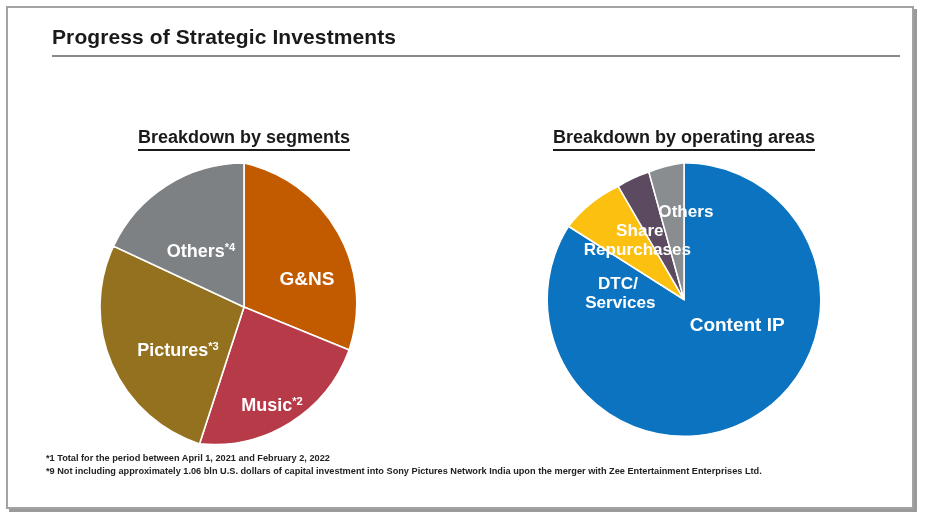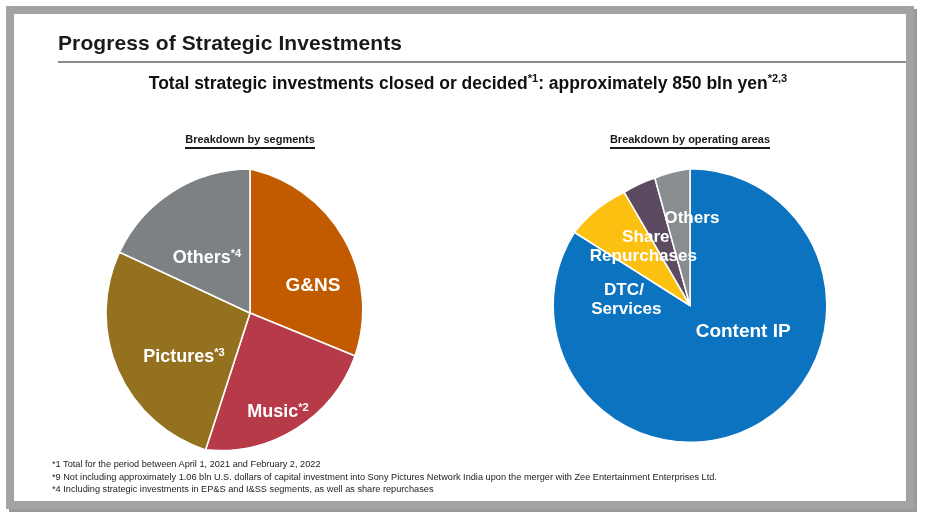--- a/index.html
+++ b/index.html
@@ -14,21 +14,21 @@
     font-family: "Liberation Sans", sans-serif;
   }
 
   .slide-frame {
     position: absolute;
     left: 6px;
     top: 6px;
     width: 908px;
     height: 503px;
     background: #ffffff;
-    border: 8px solid #a3a3a3;
+    border: 2px solid #a3a3a3;
     box-sizing: border-box;
     box-shadow: 3px 3px 0 0 #9a9a9a;
   }
 
   
   .slide-title {
     position: absolute;
     left: 44px;
     top: 17px;
     font-size: 21px;
@@ -68,21 +68,21 @@
     top: 110px;
   }
   .panel-left  { left: 16px;  width: 440px; }
   .panel-right { left: 456px; width: 440px; }
 
   .panel-heading {
     position: absolute;
     top: 9px;
     width: 100%;
     text-align: center;
-    font-size: 11px;
+    font-size: 18px;
     font-weight: bold;
     color: #1a1a1a;
     white-space: nowrap;
   }
   .panel-heading span {
     border-bottom: 2px solid #1a1a1a;
     padding-bottom: 2px;
   }
 
   .pie-wrap {
@@ -106,33 +106,30 @@
   
   .footnotes {
     position: absolute;
     left: 38px;
     top: 444px;
     width: 830px;
     color: #222222;
     font-size: 9.2px;
     line-height: 12.6px;
   }
-  .footnotes div { white-space: nowrap; }
+  .footnotes div { white-space: nowrap; font-weight: bold; }
 </style>
 </head>
 <body>
 
 <div class="slide-frame">
 
   <div class="slide-title">Progress of Strategic Investments</div>
   <div class="title-rule"></div>
 
-  <div class="subtitle">
-    <span>Total strategic investments closed or decided</span><span class="sup">*1</span><span>: approximately 850 bln yen</span><span class="sup">*2,3</span>
-  </div>
 
   <div class="panel panel-left">
     <div class="panel-heading">
       <span>Breakdown by segments</span>
     </div>
 
     <div class="pie-wrap">
       <svg width="300" height="300" viewBox="0 0 300 300" role="img">
 
         <path d="M150,150 L150,6 A144,144 0 0 1 255.1,193.0 Z" fill="#c25a00" stroke="#ffffff" stroke-width="1.6"></path>
@@ -195,16 +192,15 @@
         <text class="slice-label" x="152" y="63" font-size="18" text-anchor="middle">
           <tspan>Others</tspan>
         </text>
       </svg>
     </div>
   </div>
 
   <div class="footnotes">
     <div>*1 Total for the period between April 1, 2021 and February 2, 2022</div>
     <div>*9 Not including approximately 1.06 bln U.S. dollars of capital investment into Sony Pictures Network India upon the merger with Zee Entertainment Enterprises Ltd.</div>
-    <div>*4 Including strategic investments in EP&amp;S and I&amp;SS segments, as well as share repurchases</div>
   </div>
 
 </div>
 
 </body></html>

